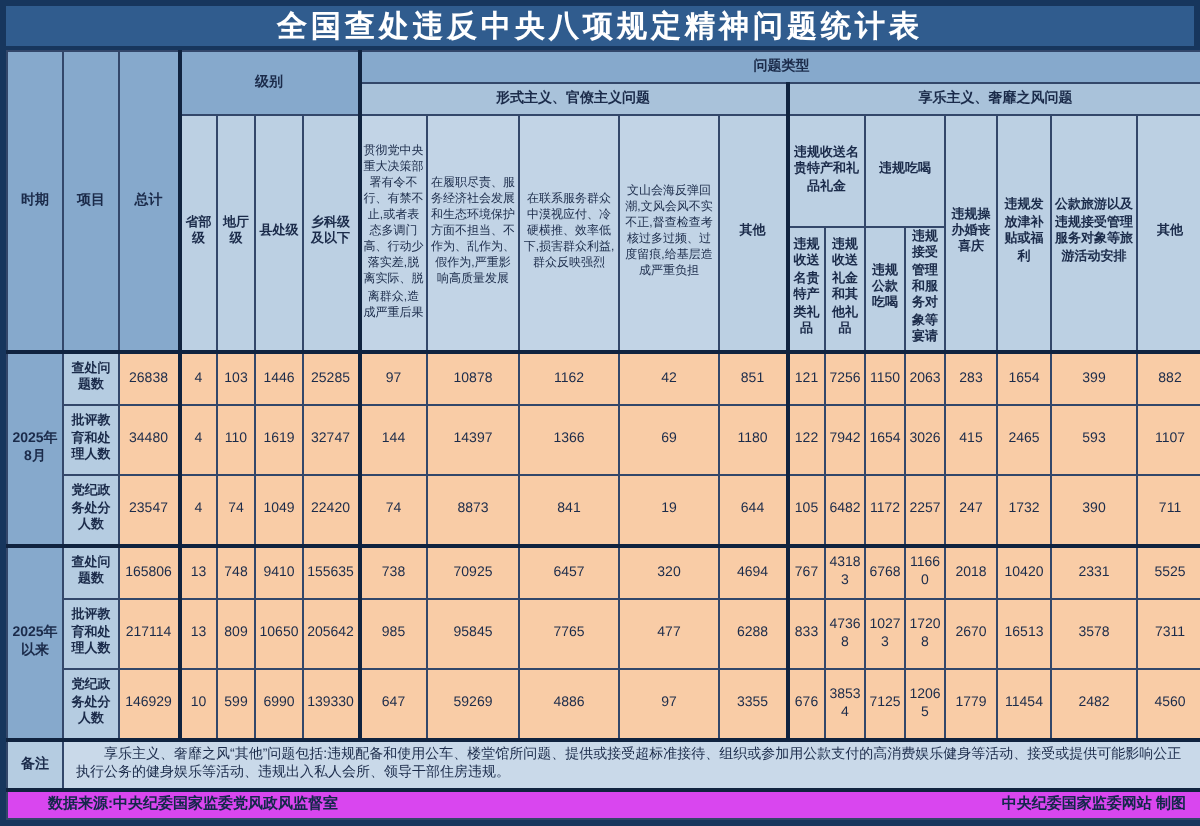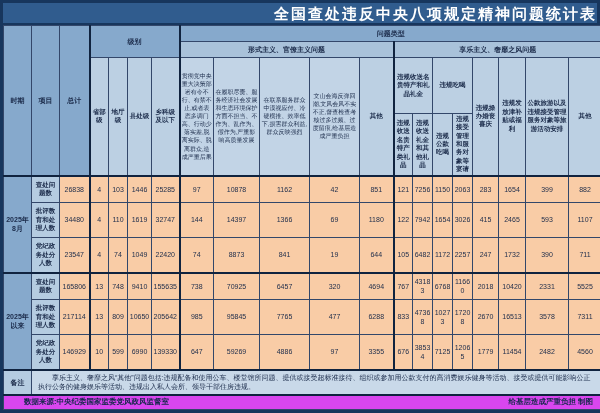--- a/index.html
+++ b/index.html
@@ -1,20 +1,20 @@
 <!DOCTYPE html>
 <html><head>
 <meta charset="utf-8">
 <style>
   * { margin:0; padding:0; box-sizing:border-box; }
   body { background:#ffffff; font-family:"Liberation Sans","DejaVu Sans",sans-serif; }
   .frame { width:600px; height:413px; background:#17365d; padding:3px; overflow:hidden; }
   .inner { width:100%; height:100%; background:#eaf0f7; display:flex; flex-direction:column; }
   .title-bar { background:#305c8e; color:#ffffff; font-weight:bold; font-size:15px;
-    text-align:right; height:22px; line-height:22px; letter-spacing:2px;
+    text-align:center; height:22px; line-height:22px; letter-spacing:2px;
     border-bottom:2px solid #17365d; flex:0 0 auto; }
   table { border-collapse:collapse; table-layout:fixed; width:100%; flex:1 1 auto; }
   th, td { border:1px solid #33476a; text-align:center; vertical-align:middle;
     overflow:hidden; word-break:break-all; padding:0 1px; color:#1b2b4a; line-height:1.3; }
   thead th { font-weight:bold; }
   .hdr-mid { background:#86a9cc; font-size:7px; }
   .hdr-grp { background:#a9c2da; font-size:7px; }
   .hdr-light { background:#bcd0e3; font-size:6.5px; }
   .hdr-desc { background:#c2d4e6; font-size:6px; font-weight:normal; line-height:1.35; }
   .h1 { height:16px; } .h2 { height:16px; } .h3 { height:56px; } .h4 { height:62px; }
@@ -232,20 +232,20 @@
         <tr class="note-row">
           <td class="note-label">备注</td>
           <td class="note-text" colspan="19">
             <p>享乐主义、奢靡之风“其他”问题包括:违规配备和使用公车、楼堂馆所问题、提供或接受超标准接待、组织或参加用公款支付的高消费娱乐健身等活动、接受或提供可能影响公正执行公务的健身娱乐等活动、违规出入私人会所、领导干部住房违规。</p>
           </td>
         </tr>
         <tr>
           <td class="footer-cell" colspan="20">
             <div class="footer-flex">
               <span>数据来源:中央纪委国家监委党风政风监督室</span>
-              <span>给基层造成严重负担 制图</span>
+              <span>中央纪委国家监委网站 制图</span>
             </div>
           </td>
         </tr>
       </tfoot>
     </table>
   </div>
 </div>
 
 </body></html>

